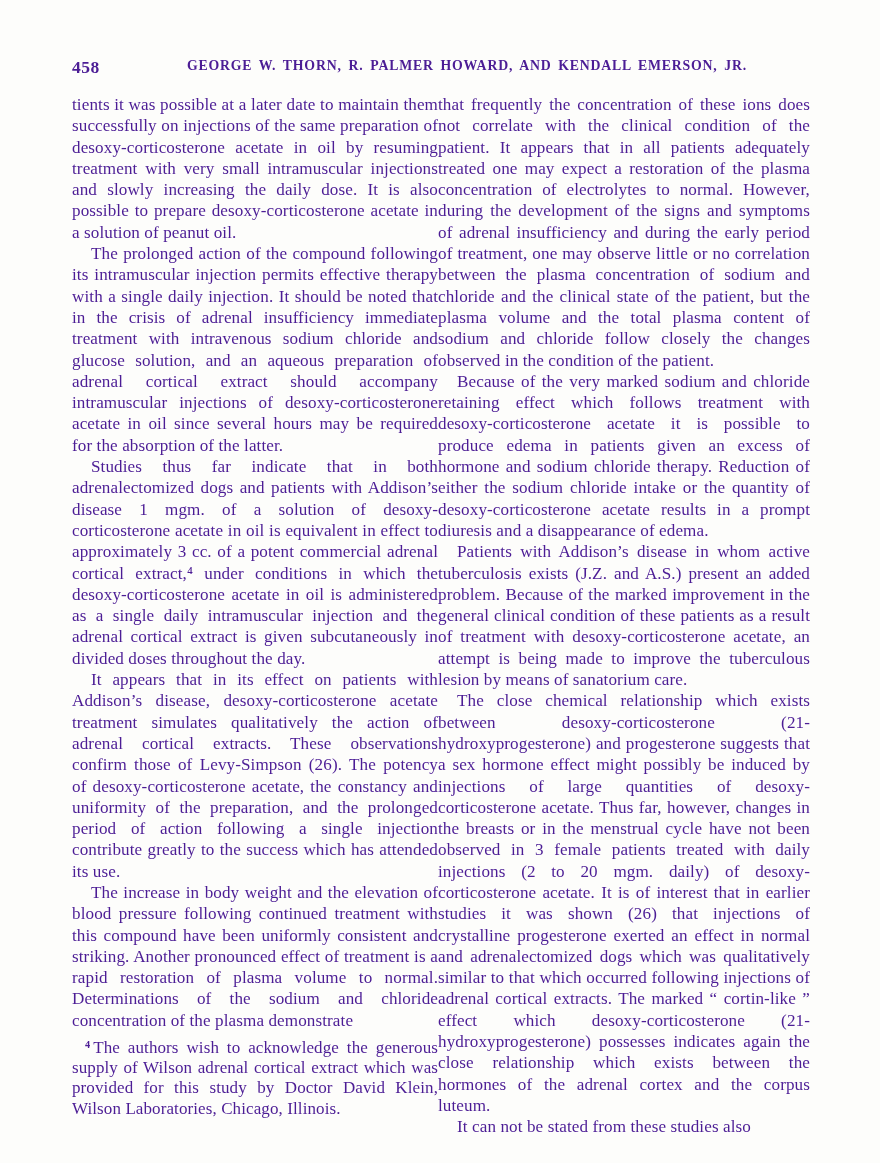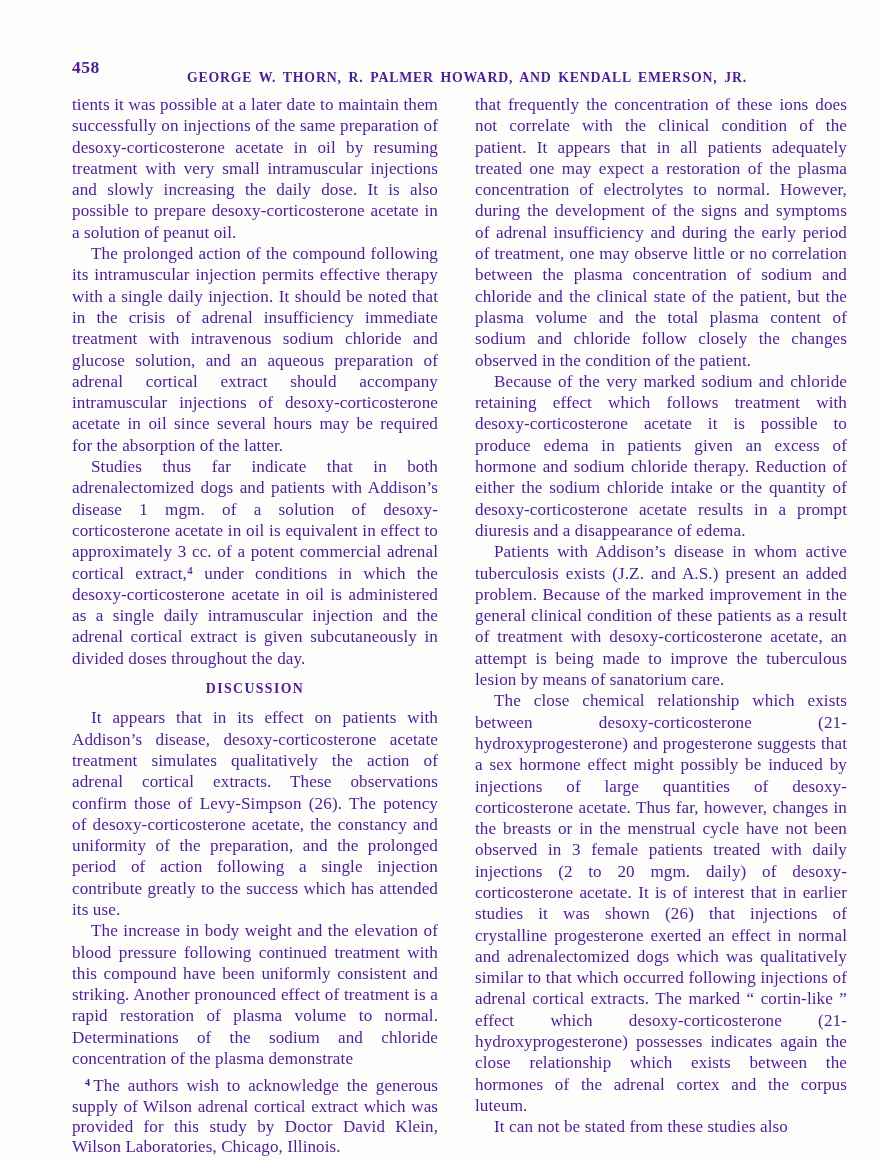--- a/index.html
+++ b/index.html
@@ -33,38 +33,37 @@
     letter-spacing: 0.5px;
   }
   .running-head {
     display: block;
     text-align: center;
     padding-left: 40px;
     font-size: 13.8px;
     font-weight: 700;
     letter-spacing: 0.8px;
     word-spacing: 2.5px;
-    margin-top: 13px;
+    margin-top: 1px;
     white-space: nowrap;
   }
   .columns {
     position: absolute;
     top: 94px;
     left: 72px;
     display: flex;
-    gap: 13px;
   }
   .col {
     text-align: justify;
     font-size: 17.1px;
     line-height: 21.3px;
     letter-spacing: 0.1px;
   }
   .col-left  { width: 366px; }
-  .col-right { width: 372px; margin-left: 24px; }
+  .col-right { width: 372px; }
   .para {
     margin: 0;
     text-indent: 19px;
   }
   .para.noindent { text-indent: 0; }
   .section-heading {
     margin: 9px 0 8px 0;
     text-align: center;
     text-indent: 0;
     font-size: 13.8px;
@@ -91,21 +90,20 @@
     <span class="page-number">458</span>
     <span class="running-head">GEORGE W. THORN, R. PALMER HOWARD, AND KENDALL EMERSON, JR.</span>
   </header>
 
   <main class="columns">
 
     <section class="col col-left">
       <p class="para noindent">tients it was possible at a later date to maintain them successfully on injections of the same preparation of desoxy-corticosterone acetate in oil by resuming treatment with very small intramuscular injections and slowly increasing the daily dose. It is also possible to prepare desoxy-corticosterone acetate in a solution of peanut oil.</p>
       <p class="para">The prolonged action of the compound following its intramuscular injection permits effective therapy with a single daily injection. It should be noted that in the crisis of adrenal insufficiency immediate treatment with intravenous sodium chloride and glucose solution, and an aqueous preparation of adrenal cortical extract should accompany intramuscular injections of desoxy-corticosterone acetate in oil since several hours may be required for the absorption of the latter.</p>
       <p class="para">Studies thus far indicate that in both adrenalectomized dogs and patients with Addison’s disease 1 mgm. of a solution of desoxy-corticosterone acetate in oil is equivalent in effect to approximately 3 cc. of a potent commercial adrenal cortical extract,⁴ under conditions in which the desoxy-corticosterone acetate in oil is administered as a single daily intramuscular injection and the adrenal cortical extract is given subcutaneously in divided doses throughout the day.</p>
-      <h2 class="section-heading">DISCUSSION</h2>
       <p class="para">It appears that in its effect on patients with Addison’s disease, desoxy-corticosterone acetate treatment simulates qualitatively the action of adrenal cortical extracts. These observations confirm those of Levy-Simpson (26). The potency of desoxy-corticosterone acetate, the constancy and uniformity of the preparation, and the prolonged period of action following a single injection contribute greatly to the success which has attended its use.</p>
       <p class="para">The increase in body weight and the elevation of blood pressure following continued treatment with this compound have been uniformly consistent and striking. Another pronounced effect of treatment is a rapid restoration of plasma volume to normal. Determinations of the sodium and chloride concentration of the plasma demonstrate</p>
       <div class="footnote">
         <span class="footnote-marker">⁴</span><span>The authors wish to acknowledge the generous supply of Wilson adrenal cortical extract which was provided for this study by Doctor David Klein, Wilson Laboratories, Chicago, Illinois.</span>
       </div>
     </section>
 
     <section class="col col-right">
       <p class="para noindent">that frequently the concentration of these ions does not correlate with the clinical condition of the patient. It appears that in all patients adequately treated one may expect a restoration of the plasma concentration of electrolytes to normal. However, during the development of the signs and symptoms of adrenal insufficiency and during the early period of treatment, one may observe little or no correlation between the plasma concentration of sodium and chloride and the clinical state of the patient, but the plasma volume and the total plasma content of sodium and chloride follow closely the changes observed in the condition of the patient.</p>
       <p class="para">Because of the very marked sodium and chloride retaining effect which follows treatment with desoxy-corticosterone acetate it is possible to produce edema in patients given an excess of hormone and sodium chloride therapy. Reduction of either the sodium chloride intake or the quantity of desoxy-corticosterone acetate results in a prompt diuresis and a disappearance of edema.</p>

